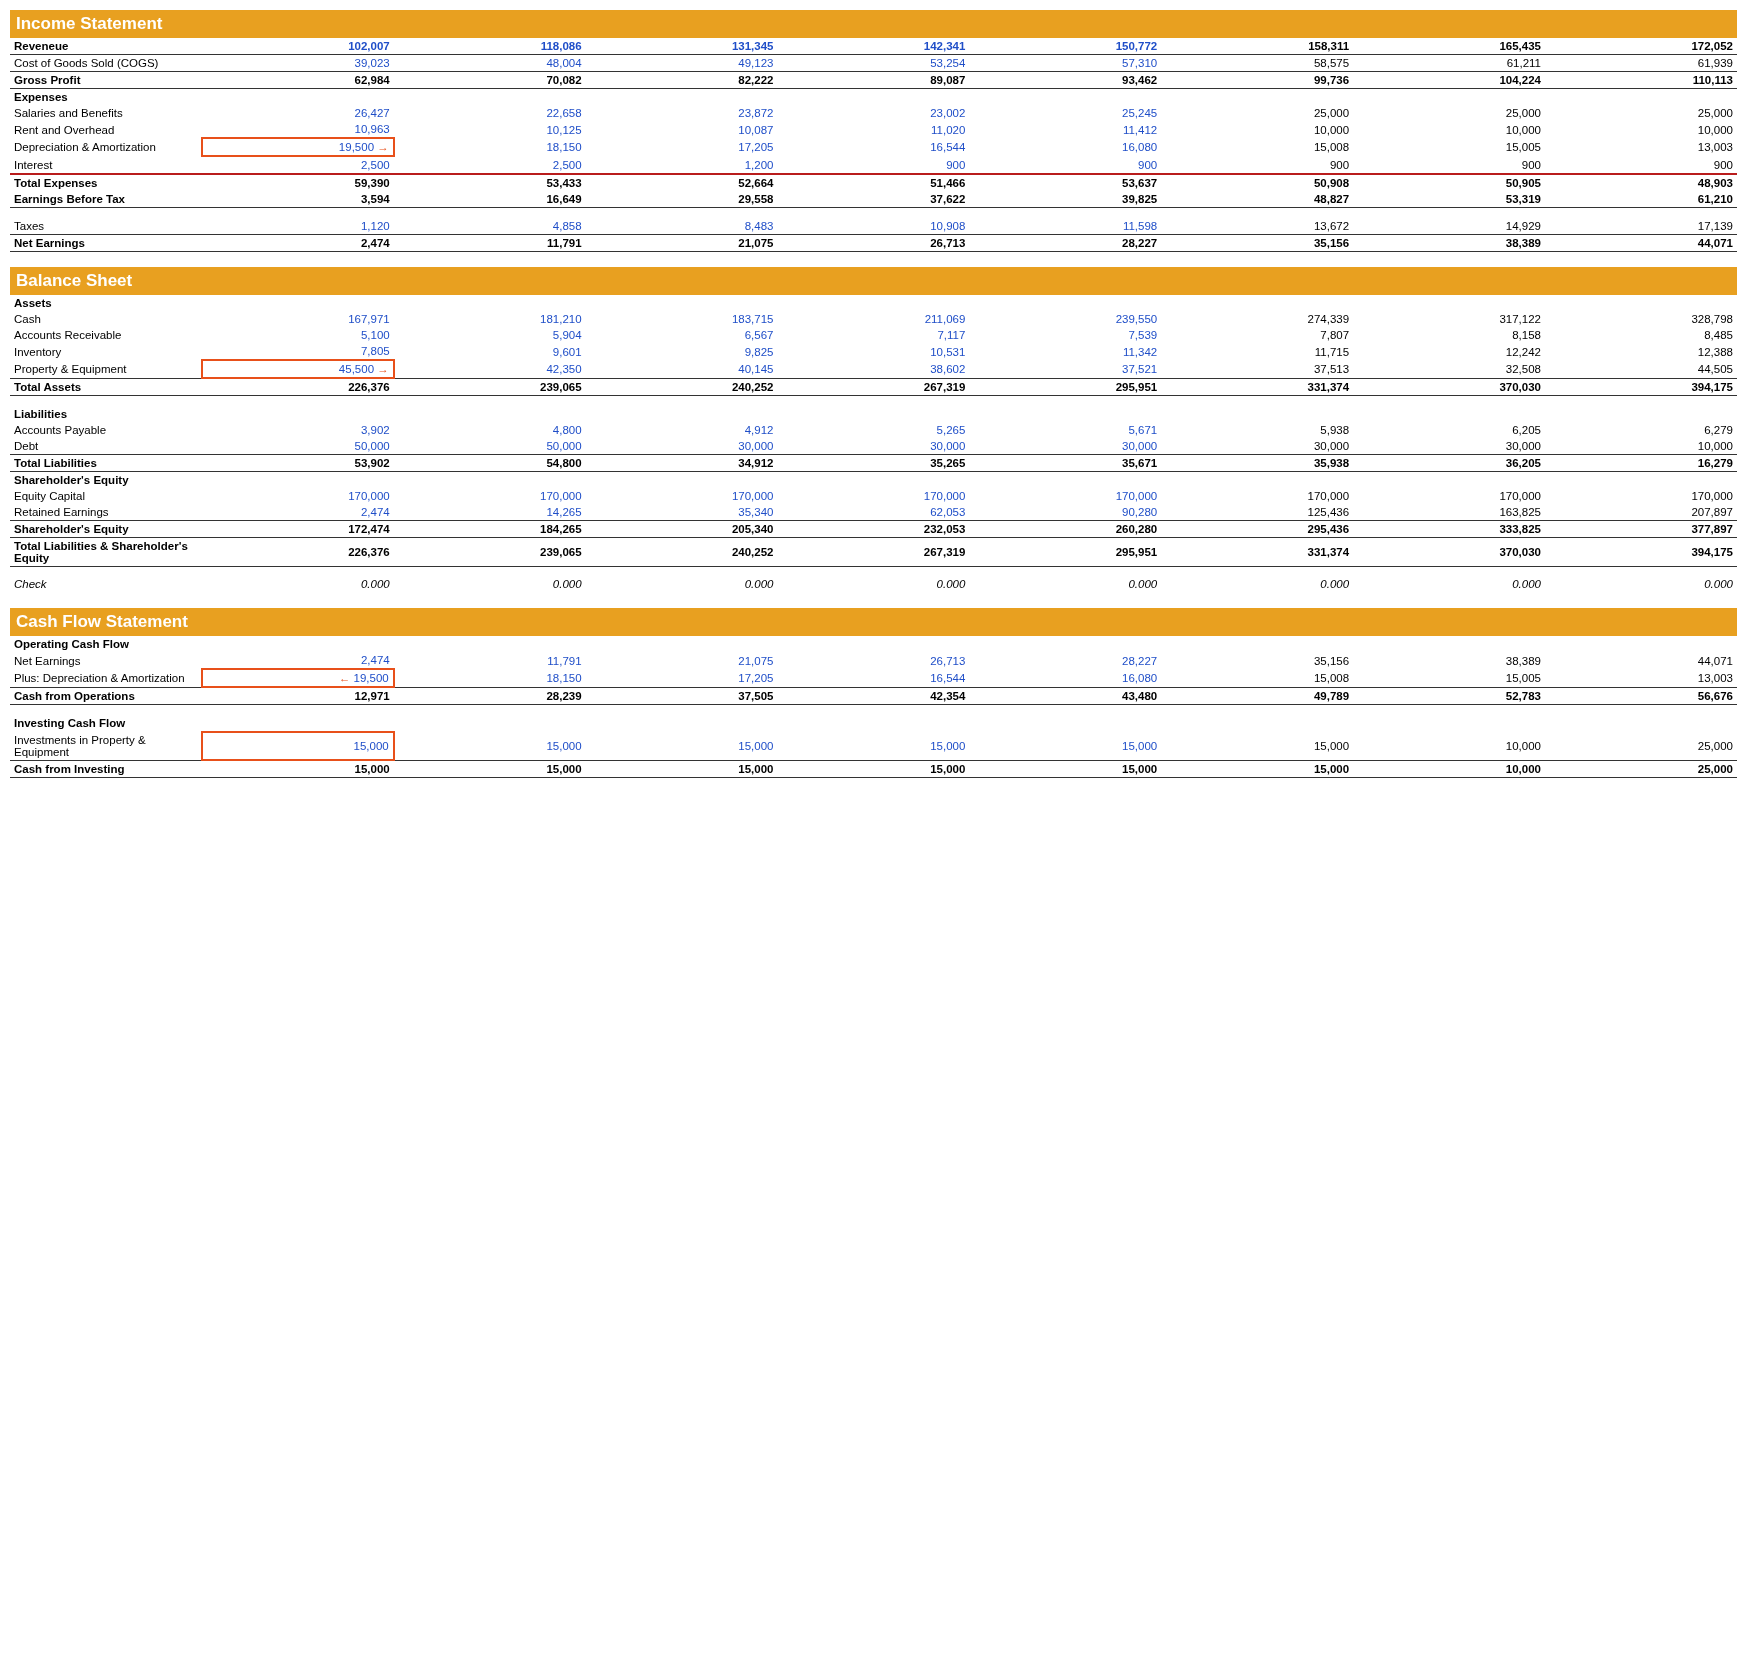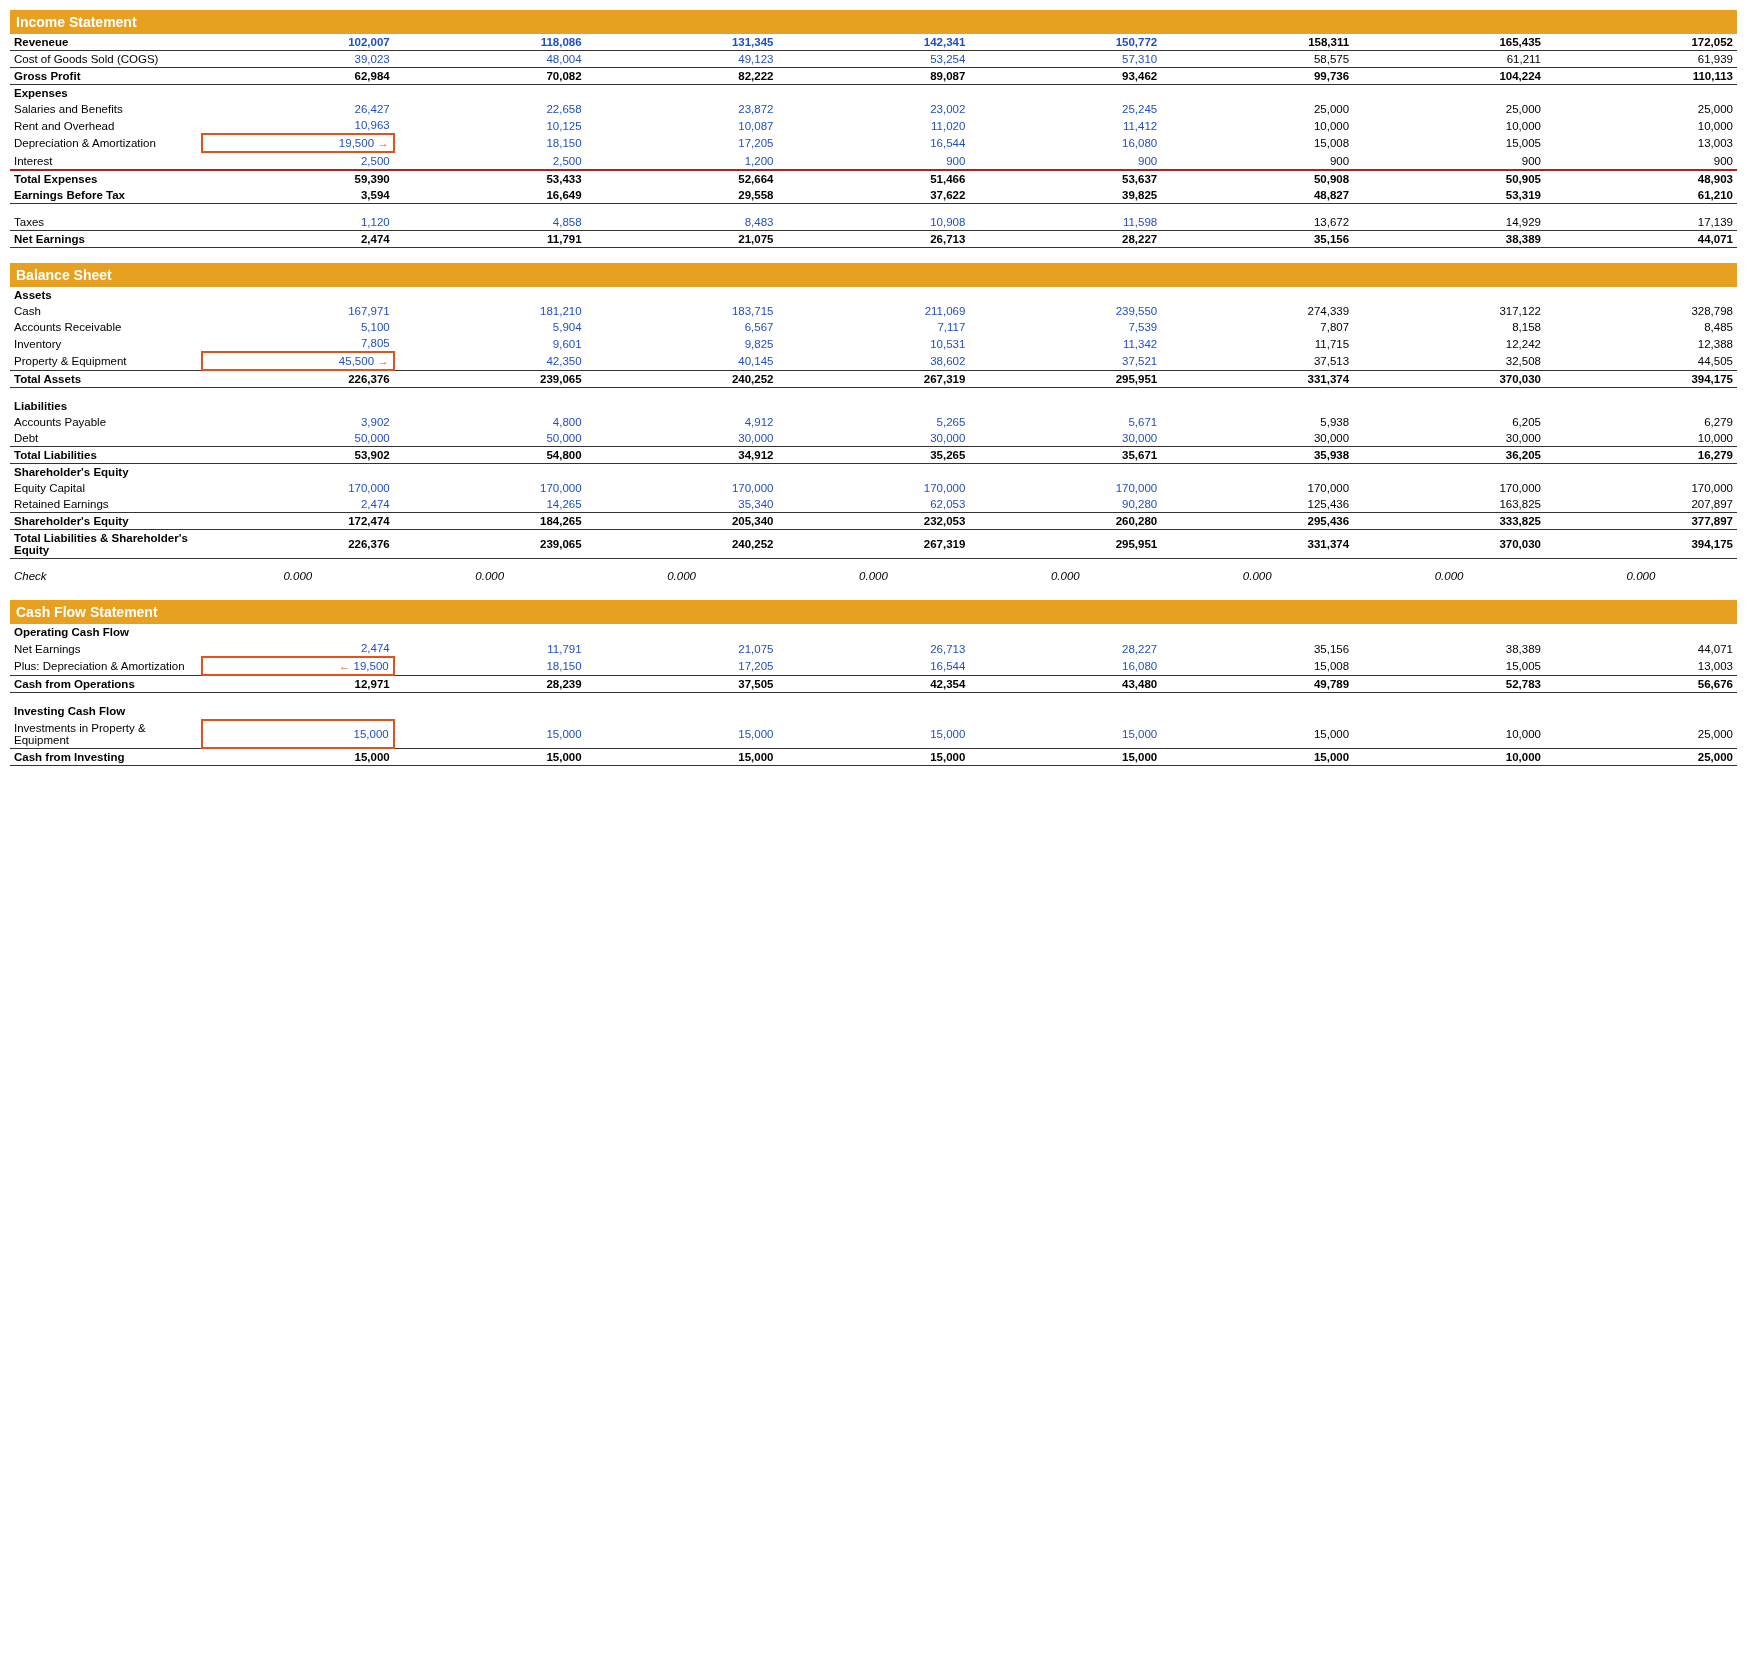--- a/index.html
+++ b/index.html
@@ -19,31 +19,31 @@
       font-size: 11.5px;
     }
     .col-label { width: 22%; }
     .col-data { width: 9.75%; text-align: right; }
 
     
     .section-header td {
       background: #E8A020;
       color: #fff;
       font-weight: bold;
-      font-size: 14px;
+      font-size: 17px;
       padding: 4px 6px;
     }
 
     
     .row-bold td { font-weight: bold; }
 
     
     .num-blue { color: #1f4ec8; }
     .num-black { color: #000; }
-    .num-italic { font-style: italic; text-align: center; }
+    .num-italic { font-style: italic; }
 
     
     .border-top td { border-top: 2px solid #b91c1c; }
     .border-bottom td { border-bottom: 1px solid #333; }
     .border-both td { border-top: 1px solid #333; border-bottom: 1px solid #333; }
 
     
     .spacer-row td { height: 10px; border: none; background: #fff; }
 
     

